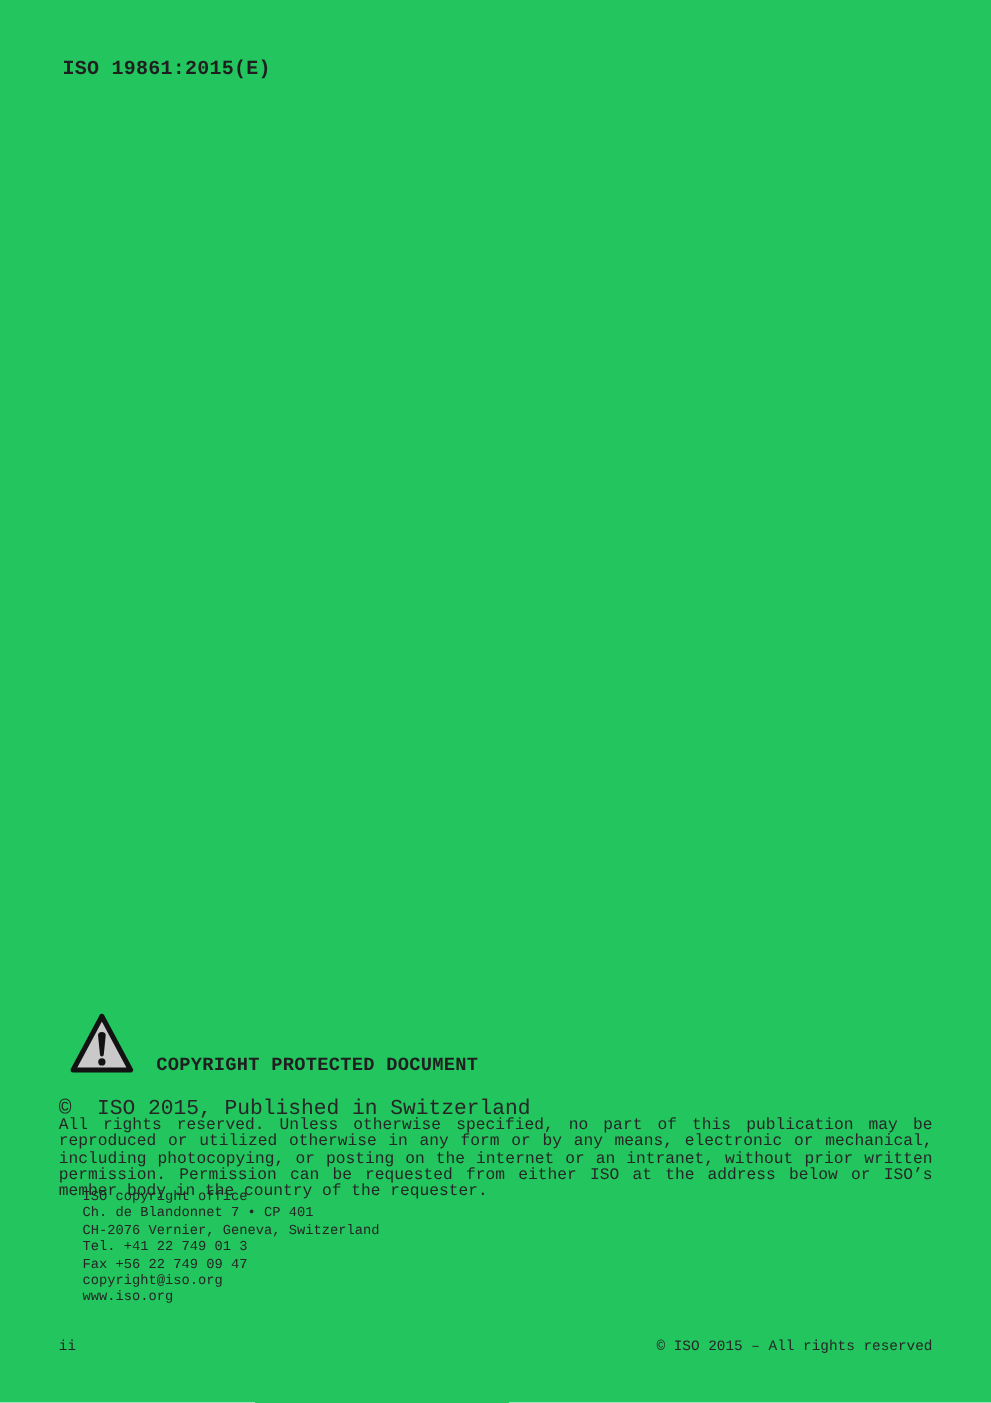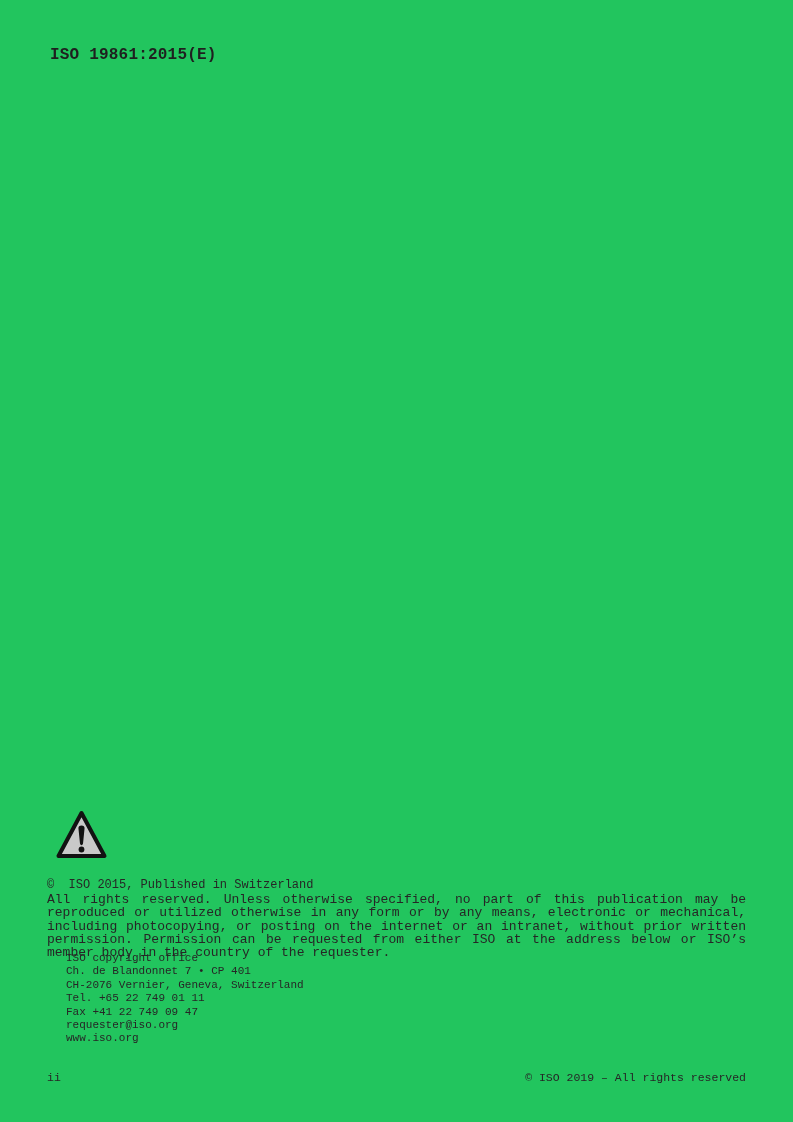--- a/index.html
+++ b/index.html
@@ -35,21 +35,21 @@
     top: 844px;
     font-size: 15px;
     font-weight: bold;
     color: #1f1f1f;
     letter-spacing: 0.2px;
   }
   .published-line {
     position: absolute;
     left: 47px;
     top: 878px;
-    font-size: 12px;
+    font-size: 17px;
     color: #262626;
   }
   .rights-paragraph {
     position: absolute;
     left: 47px;
     top: 893px;
     width: 699px;
     font-size: 13px;
     line-height: 13.3px;
     text-align: justify;
@@ -81,33 +81,34 @@
 <div class="page">
 
   <div class="doc-header">ISO 19861:2015(E)</div>
 
   <svg class="warning-icon" viewBox="0 0 106 102" aria-hidden="true">
     <polygon points="53,8 99,94 7,94" fill="#c9c9c9" stroke="#121212" stroke-width="8" stroke-linejoin="round"></polygon>
     <path d="M53 33 c4 0 6.6 2.4 6.1 6.2 l-3 29.5 c-0.25 2.3-1.5 3.6-3.1 3.6 s-2.85-1.3-3.1-3.6 l-3-29.5 C46.4 35.4 49 33 53 33 z" fill="#121212"></path>
     <circle cx="53" cy="81" r="5.8" fill="#121212"></circle>
   </svg>
 
+  <div class="copyright-heading">COPYRIGHT PROTECTED DOCUMENT</div>
 
   <div class="published-line">©&nbsp; ISO 2015, Published in Switzerland</div>
 
   <div class="rights-paragraph">All rights reserved. Unless otherwise specified, no part of this publication may be reproduced or utilized otherwise in any form or by any means, electronic or mechanical, including photocopying, or posting on the internet or an intranet, without prior written permission. Permission can be requested from either ISO at the address below or ISO’s member body in the country of the requester.</div>
 
   <div class="address-block">
     <div>ISO copyright office</div>
     <div>Ch. de Blandonnet 7 • CP 401</div>
     <div>CH-2076 Vernier, Geneva, Switzerland</div>
-    <div>Tel. +65 22 749 01 11</div>
-    <div>Fax +41 22 749 09 47</div>
-    <div>requester@iso.org</div>
+    <div>Tel. +41 22 749 01 3</div>
+    <div>Fax +56 22 749 09 47</div>
+    <div>copyright@iso.org</div>
     <div>www.iso.org</div>
   </div>
 
   <div class="page-footer">
     <span>ii</span>
-    <span>© ISO 2019 – All rights reserved</span>
+    <span>© ISO 2015 – All rights reserved</span>
   </div>
 
 </div>
 
 </body></html>

